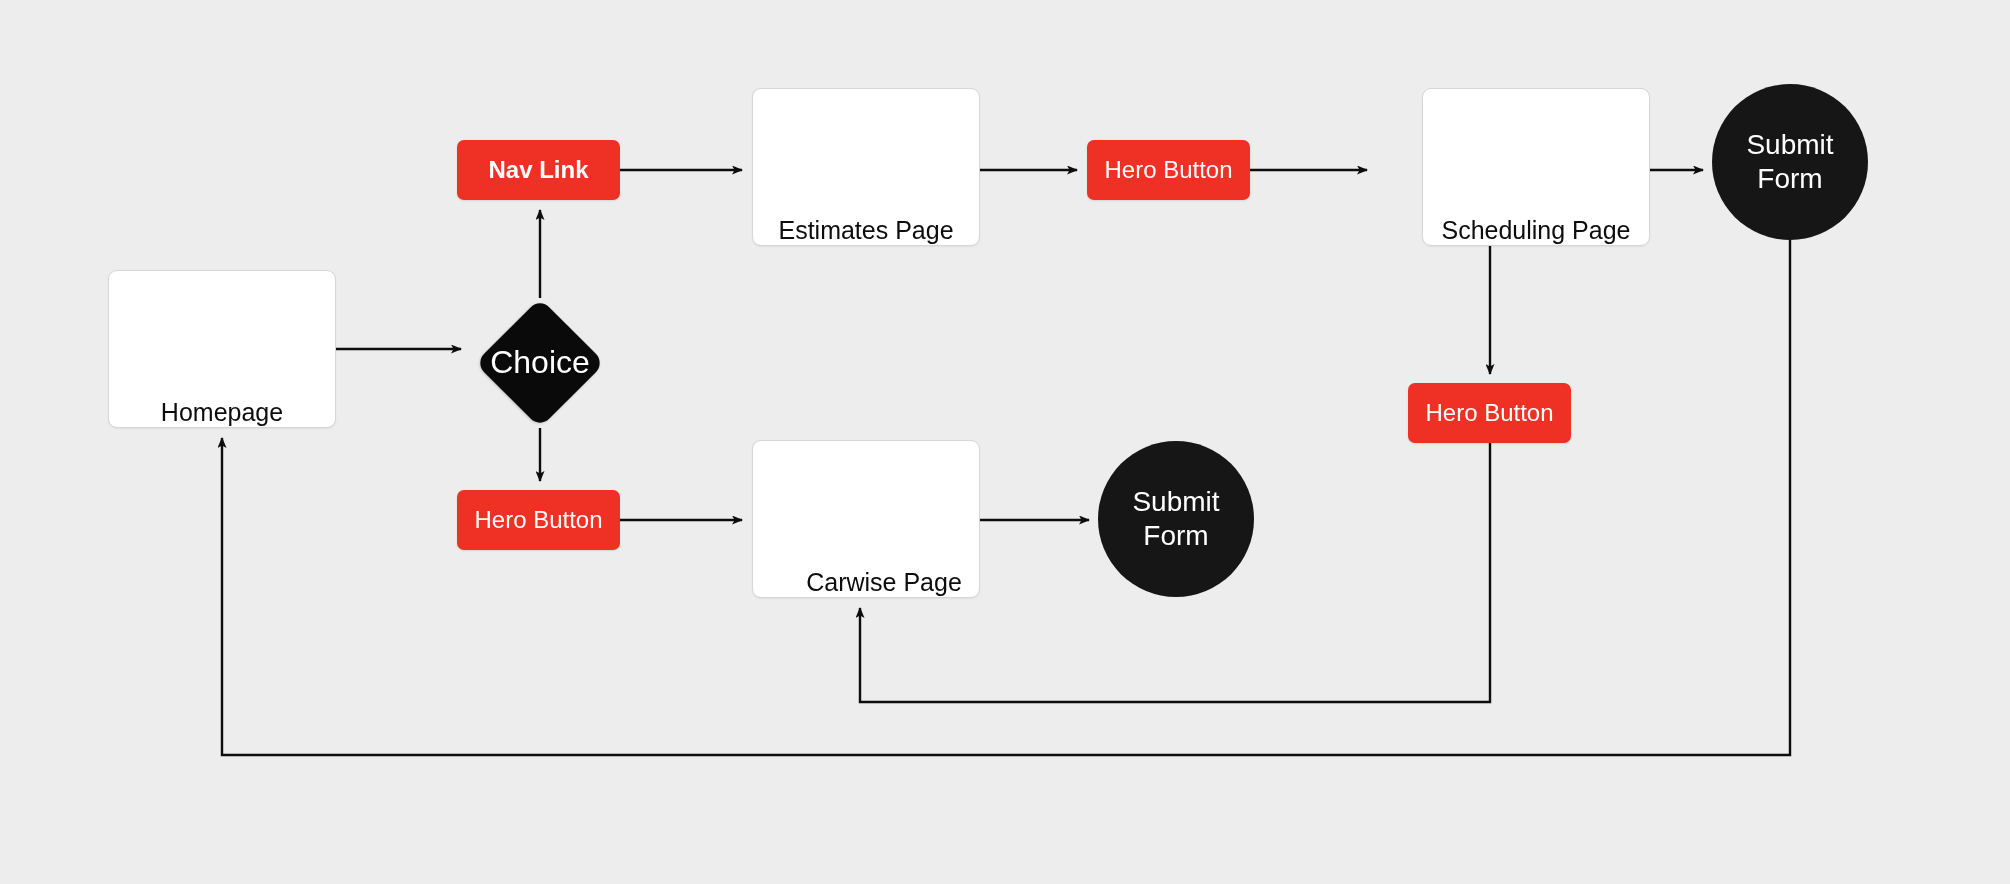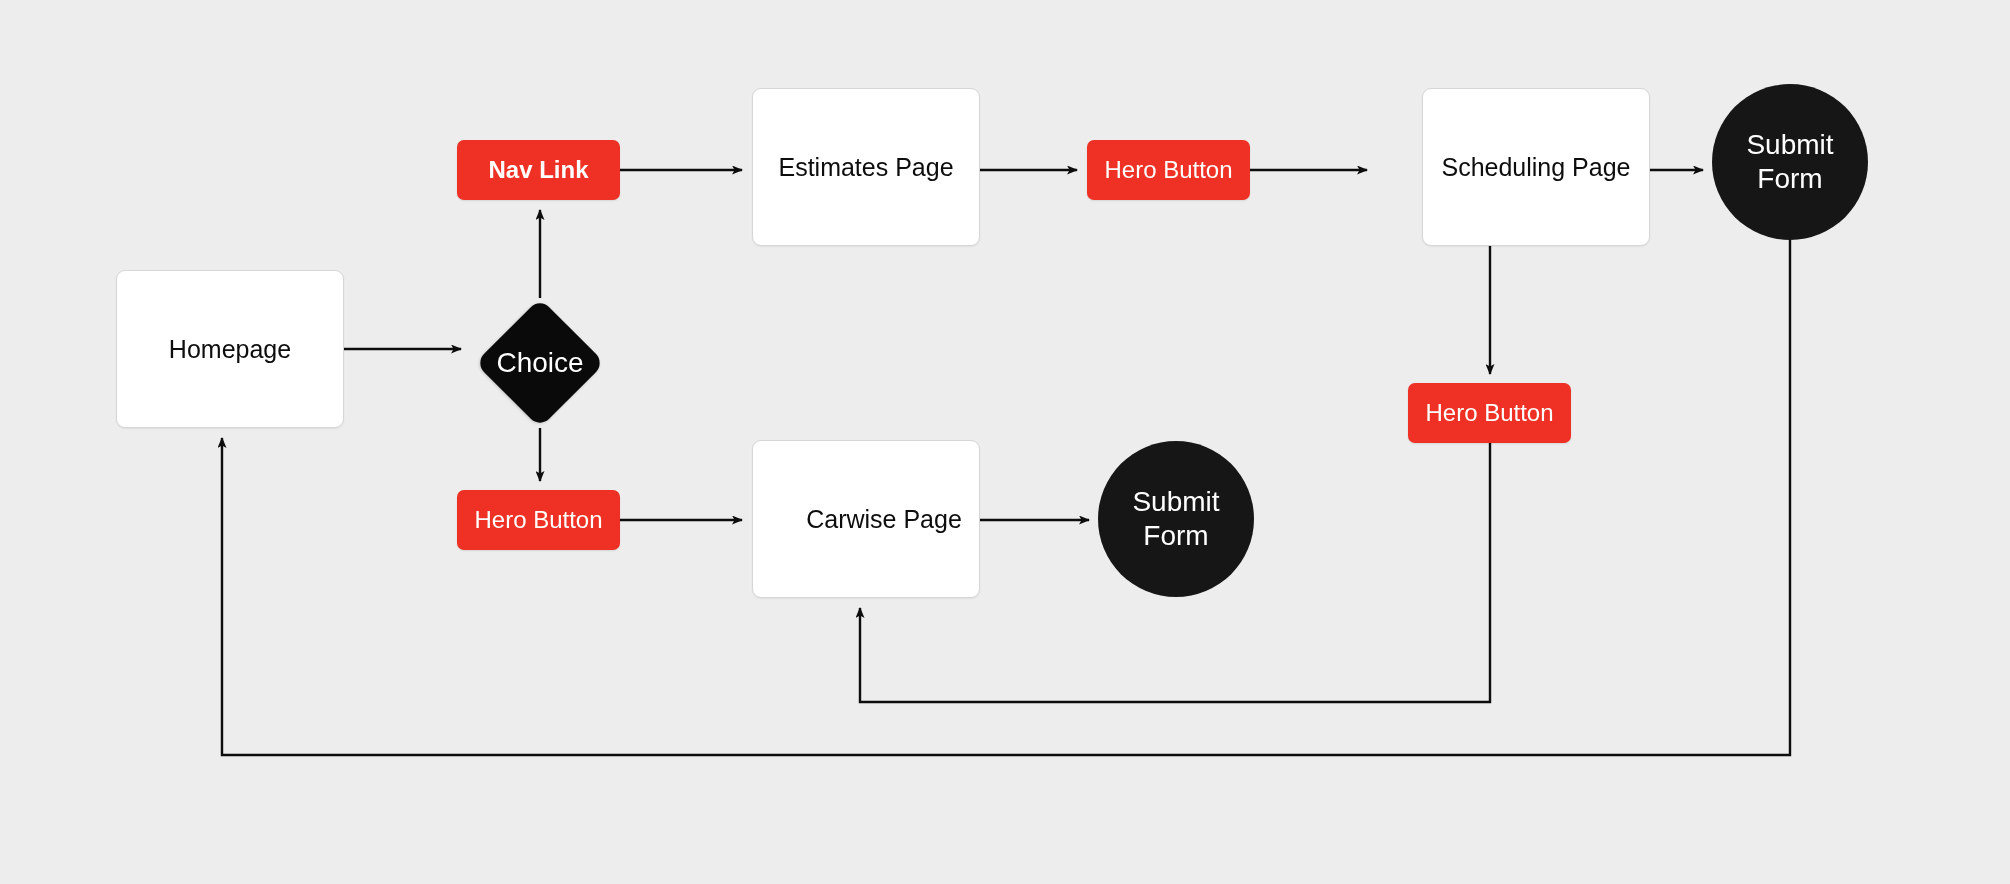--- a/index.html
+++ b/index.html
@@ -35,38 +35,39 @@
     text-align: center;
     line-height: 1.22;
   }
   .node-page {
     background: #ffffff;
     border: 1px solid #d6d6d6;
     border-radius: 9px;
     color: #0d0d0d;
     font-size: 25px;
     box-shadow: 0 1px 2px rgba(0,0,0,0.06);
+    align-items: flex-end;
   }
   .node-button {
     background: #ee3124;
     border-radius: 7px;
     color: #ffffff;
     font-size: 24px;
     box-shadow: 0 1px 2px rgba(0,0,0,0.10);
   }
   .node-terminal {
     background: #161616;
     border-radius: 50%;
     color: #ffffff;
     font-size: 28px;
   }
   .node-decision {
     background: transparent;
     color: #ffffff;
-    font-size: 28px;
+    font-size: 32px;
     text-align: right;
   }
   .node-decision .diamond-shape {
     position: absolute;
     left: 50%;
     top: 50%;
     width: 92px;
     height: 92px;
     margin-left: -46px;
     margin-top: -46px;
@@ -108,21 +109,21 @@
         <path d="M 1605 170 L 1703 170" stroke="#0d0d0d" marker-end="url(#arrowhead)"></path>
         <path d="M 1490 246 L 1490 374" stroke="#0d0d0d" marker-end="url(#arrowhead)"></path>
         <path d="M 620 520 L 742 520" stroke="#0d0d0d" marker-end="url(#arrowhead)"></path>
         <path d="M 980 520 L 1089 520" stroke="#0d0d0d" marker-end="url(#arrowhead)"></path>
         <path d="M 1490 443 L 1490 702 L 860 702 L 860 608" stroke="#0d0d0d" marker-end="url(#arrowhead)"></path>
         <path d="M 1790 240 L 1790 755 L 222 755 L 222 438" stroke="#0d0d0d" marker-end="url(#arrowhead)"></path>
       </g>
   </svg>
 
   <div id="node-layer">
-      <div class="node node-page" style="left: 108px; top: 270px; width: 228px; height: 158px; margin-left: 8px;">
+      <div class="node node-page" style="left: 108px; top: 270px; width: 228px; height: 158px;">
         <span class="node-label">Homepage</span>
       </div>
       <div class="node node-decision" style="left: 475px; top: 298px; width: 130px; height: 130px;">
         <div class="diamond-shape"></div>
         <span class="diamond-label">Choice</span>
       </div>
       <div class="node node-button" style="left: 457px; top: 140px; width: 163px; height: 60px; font-weight: bold;">
         <span class="node-label">Nav Link</span>
       </div>
       <div class="node node-page" style="left: 752px; top: 88px; width: 228px; height: 158px;">

